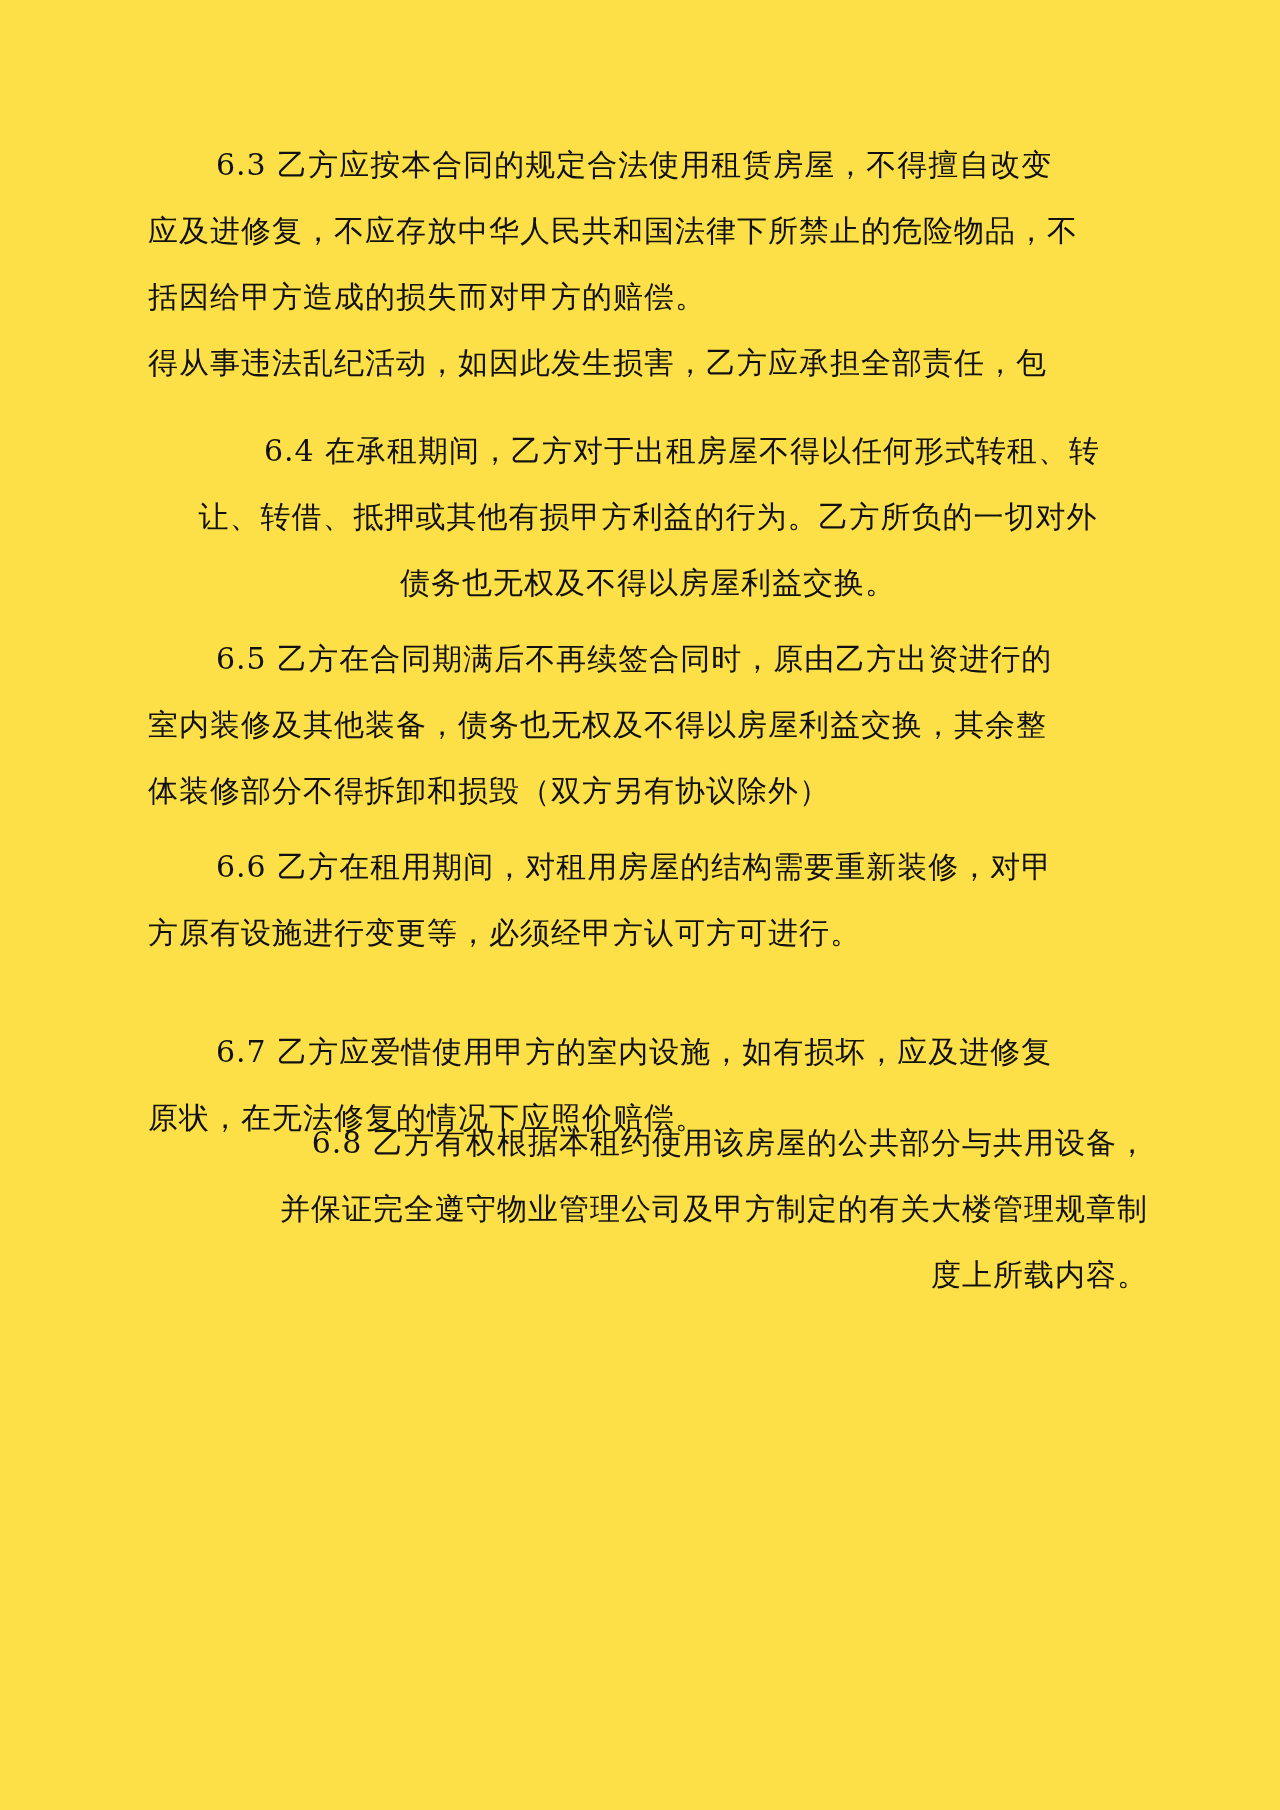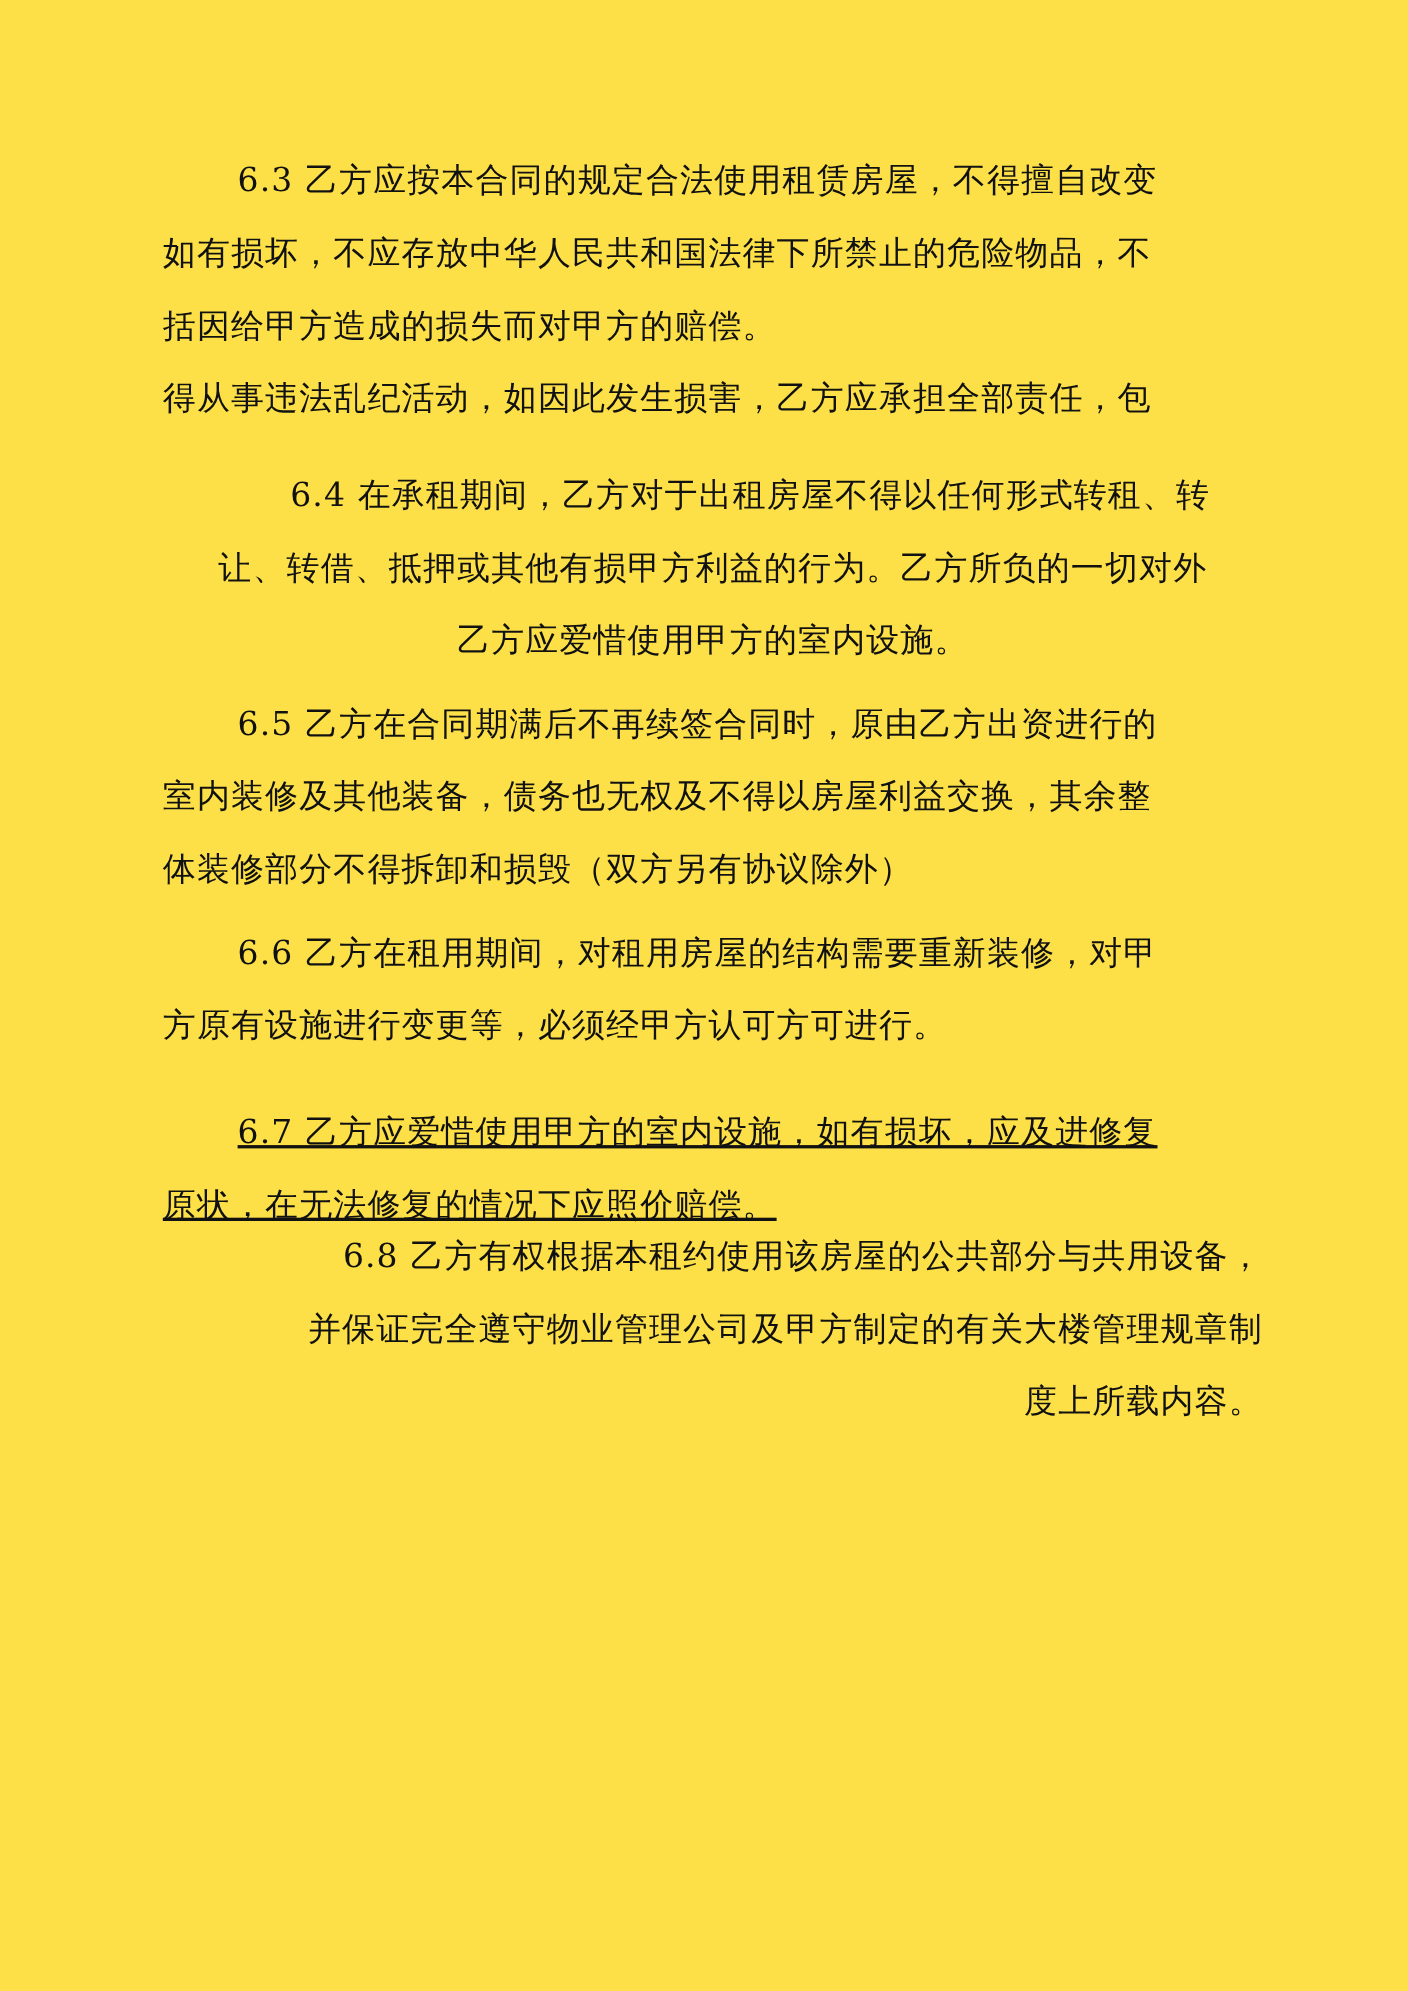--- a/index.html
+++ b/index.html
@@ -17,43 +17,43 @@
     }
     .line.first { padding-left: 68px; }
   </style>
 </head>
 <body>
 
 <div class="page">
 
   <div class="para" style="top:132px;">
     <span class="line first">6.3 乙方应按本合同的规定合法使用租赁房屋，不得擅自改变</span>
-    <span class="line">如有损坏，不应存放中华人民共和国法律下所禁止的危险物品，不</span>
+    <span class="line">应及进修复，不应存放中华人民共和国法律下所禁止的危险物品，不</span>
     <span class="line">括因给甲方造成的损失而对甲方的赔偿。</span>
     <span class="line">得从事违法乱纪活动，如因此发生损害，乙方应承担全部责任，包</span>
   </div>
 
   <div class="para" style="top:418px;text-align:center;">
     <span class="line first">6.4 在承租期间，乙方对于出租房屋不得以任何形式转租、转</span>
     <span class="line">让、转借、抵押或其他有损甲方利益的行为。乙方所负的一切对外</span>
-    <span class="line">乙方应爱惜使用甲方的室内设施。</span>
+    <span class="line">债务也无权及不得以房屋利益交换。</span>
   </div>
 
   <div class="para" style="top:626px;">
     <span class="line first">6.5 乙方在合同期满后不再续签合同时，原由乙方出资进行的</span>
     <span class="line">室内装修及其他装备，债务也无权及不得以房屋利益交换，其余整</span>
     <span class="line">体装修部分不得拆卸和损毁（双方另有协议除外）</span>
   </div>
 
   <div class="para" style="top:834px;">
     <span class="line first">6.6 乙方在租用期间，对租用房屋的结构需要重新装修，对甲</span>
     <span class="line">方原有设施进行变更等，必须经甲方认可方可进行。</span>
   </div>
 
-  <div class="para" style="top:997px;text-decoration:underline;">
+  <div class="para" style="top:1019px;">
     <span class="line first">6.7 乙方应爱惜使用甲方的室内设施，如有损坏，应及进修复</span>
     <span class="line">原状，在无法修复的情况下应照价赔偿。</span>
   </div>
 
   <div class="para" style="top:1110px;text-align:right;">
     <span class="line first">6.8 乙方有权根据本租约使用该房屋的公共部分与共用设备，</span>
     <span class="line">并保证完全遵守物业管理公司及甲方制定的有关大楼管理规章制</span>
     <span class="line">度上所载内容。</span>
   </div>
 

